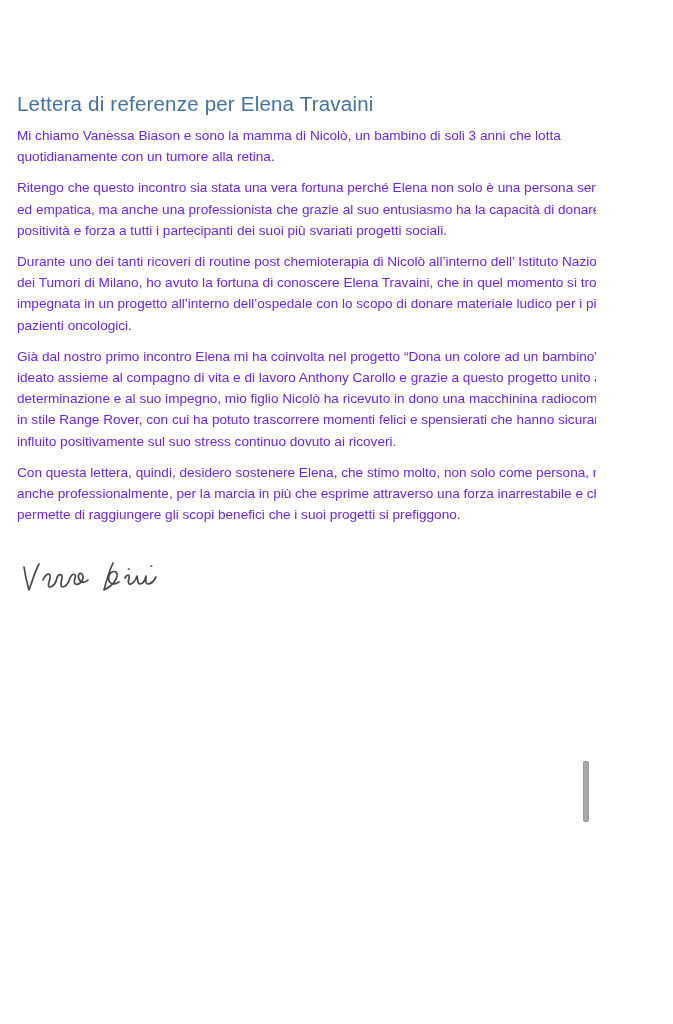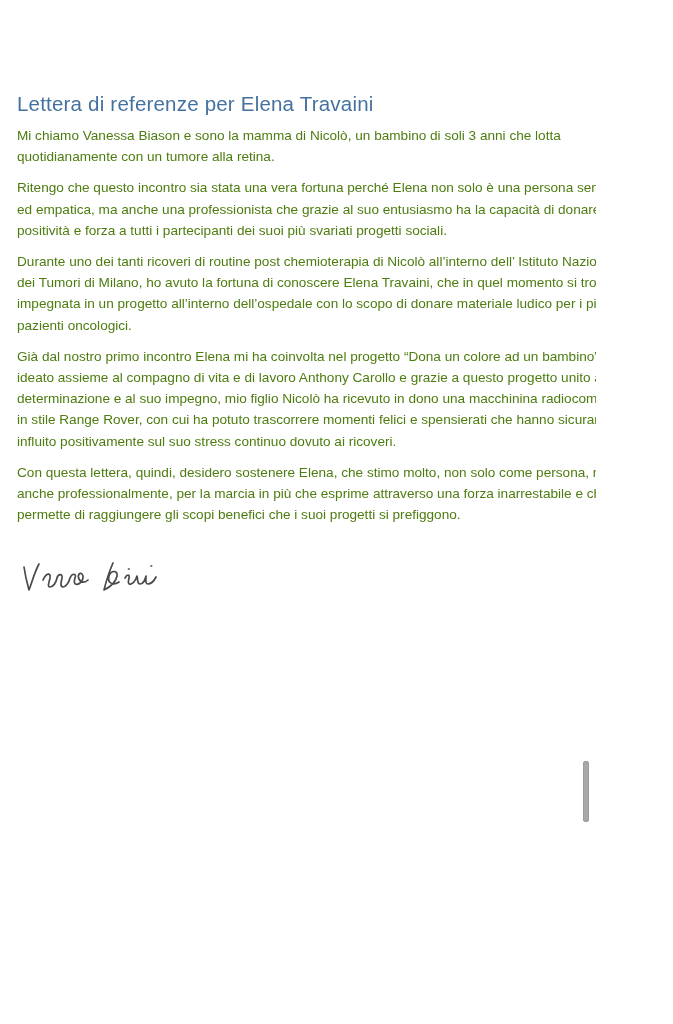--- a/index.html
+++ b/index.html
@@ -25,21 +25,21 @@
     margin: 0 0 9px 0;
     font-size: 20.5px;
     font-weight: 400;
     letter-spacing: 0.2px;
     color: #44719f;
   }
   .doc-paragraph {
     margin: 0 0 10px 0;
     font-size: 13.6px;
     line-height: 1.56;
-    color: #4d7c0f;
+    color: #6d28d9;
   }
   .signature-block {
     margin-top: 28px;
     height: 60px;
   }
   .signature-svg {
     display: block;
   }
   .signature-svg path {
     fill: none;

